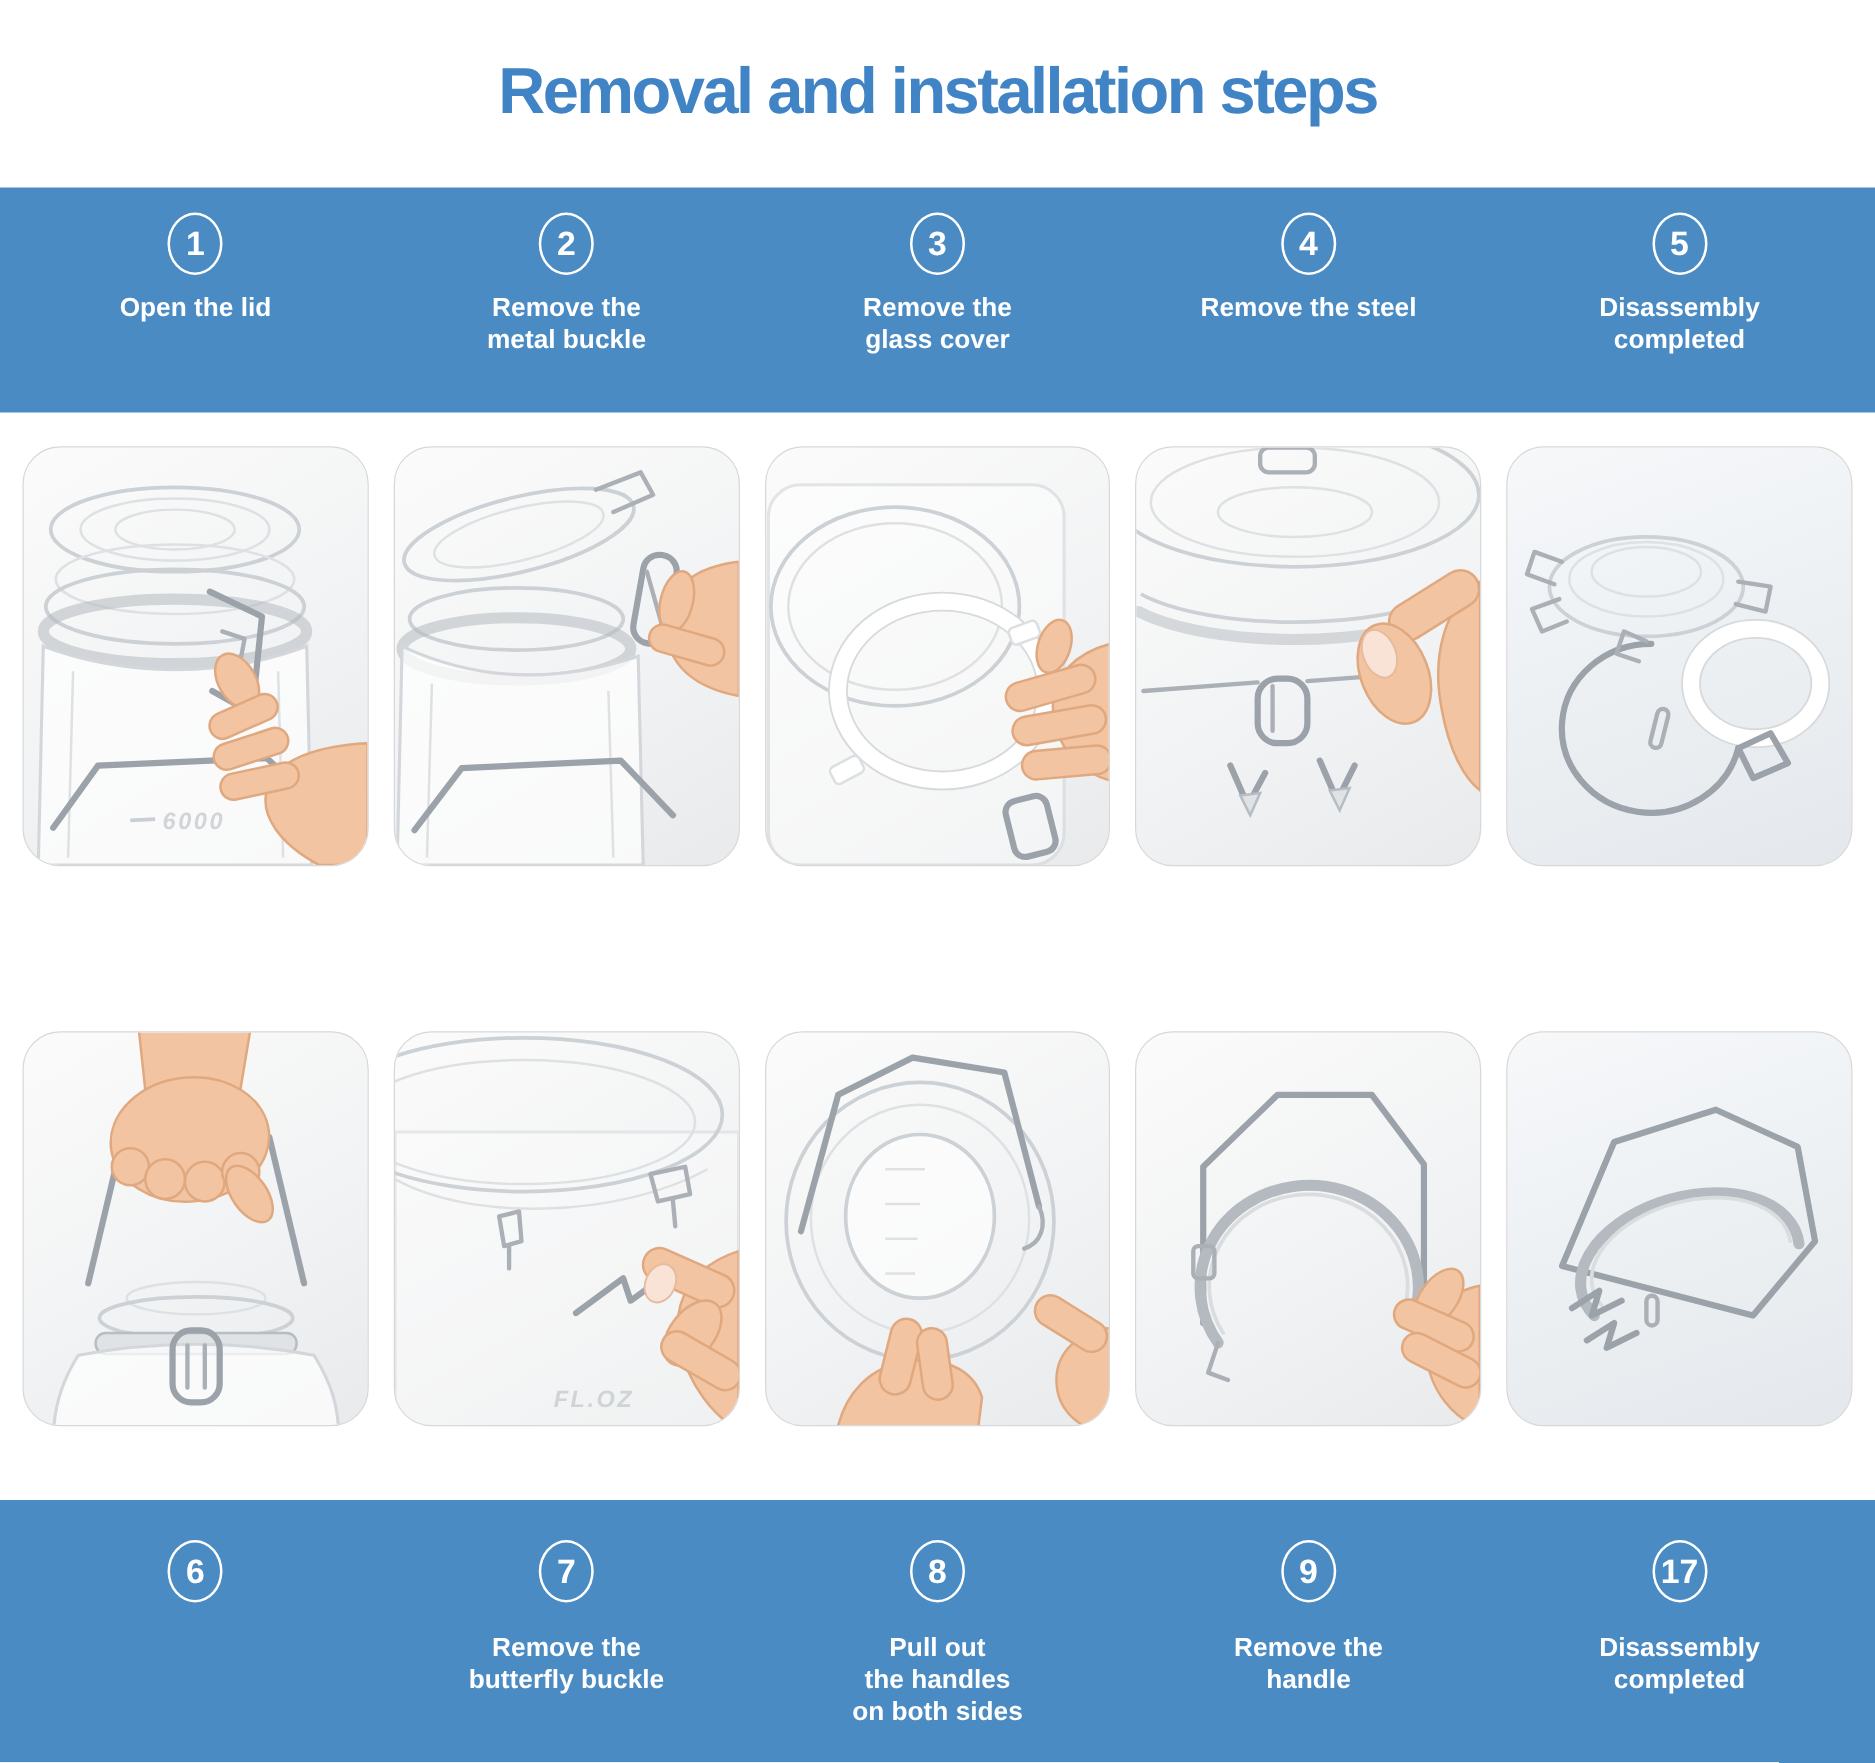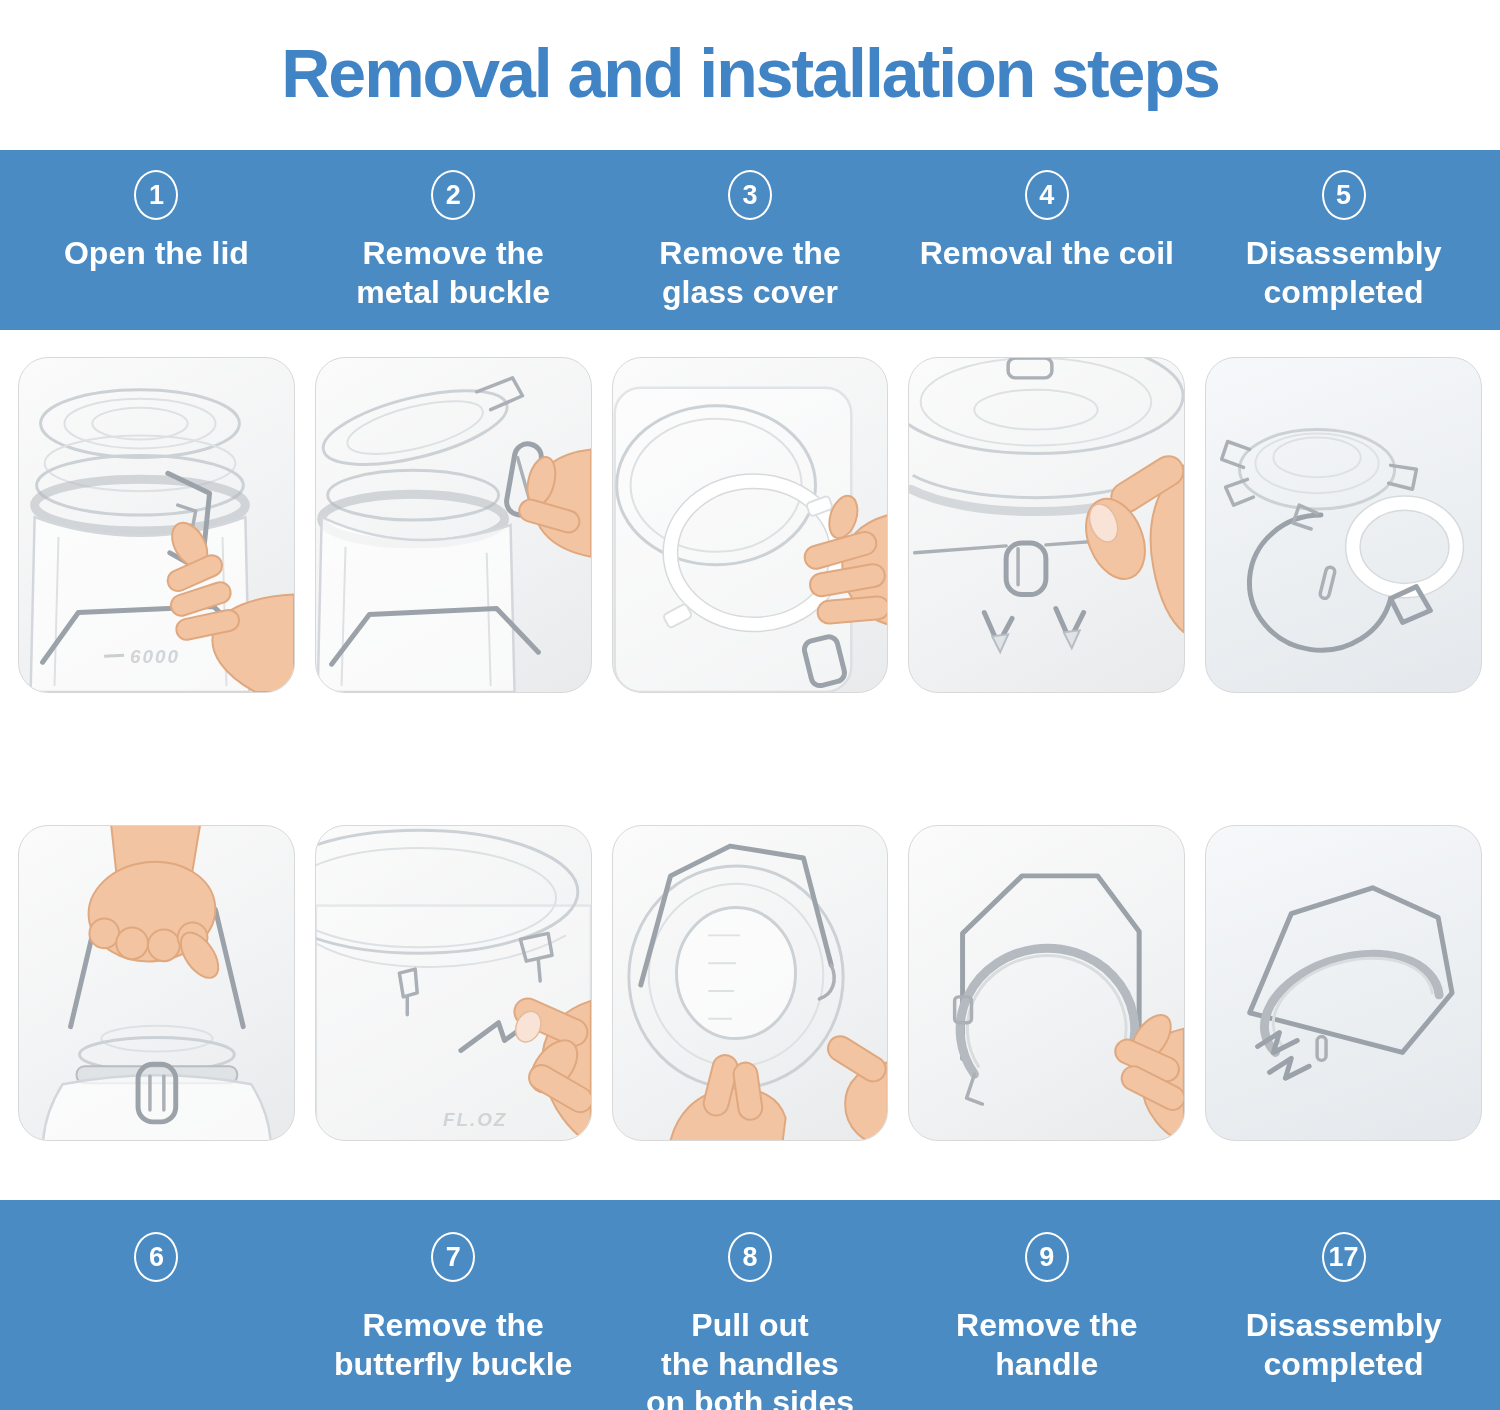--- a/index.html
+++ b/index.html
@@ -1,32 +1,32 @@
 <!DOCTYPE html>
 <html style="--accent-blue: #4b8bc3; --title-blue: #4184c5; --step-text: #ffffff; --panel-border: #d8d8d8;"><head>
 <meta charset="utf-8">
 <style>
   html,body{margin:0;padding:0;background:#fff;}
   .page{position:relative;width:1500px;height:1410px;background:#fff;overflow:hidden;
         font-family:"Liberation Sans",sans-serif;}
   .title{position:absolute;top:0;left:0;width:1500px;height:145px;display:flex;
          align-items:center;justify-content:center;margin:0;
-         font-size:68px;font-weight:700;letter-spacing:-2px;
+         font-size:52px;font-weight:700;letter-spacing:-2px;
          color:var(--title-blue,#4184c5);}
   .band{position:absolute;left:0;width:1500px;background:var(--accent-blue,#4b8bc3);
         display:flex;padding:0 18px;gap:20px;box-sizing:border-box;}
   .band-top{top:150px;height:180px;}
   .band-bottom{top:1200px;height:210px;}
   .step{flex:1;text-align:center;}
   .band-top .step{padding-top:20px;}
   .band-bottom .step{padding-top:32px;}
   .badge{display:inline-flex;width:40px;height:46px;border:2.5px solid #fff;border-radius:50%;
          align-items:center;justify-content:center;font-size:27px;font-weight:700;
          color:var(--step-text,#fff);}
-  .step-label{margin:0;font-size:32px;font-weight:700;line-height:1.21;white-space:pre-line;
+  .step-label{margin:0;font-size:21px;font-weight:700;line-height:1.21;white-space:pre-line;
               color:var(--step-text,#fff);}
   .band-top .step-label{margin-top:14px;}
   .band-bottom .step-label{margin-top:24px;}
   .row{position:absolute;left:0;width:1500px;display:flex;padding:0 18px;gap:20px;
        box-sizing:border-box;}
   .row-1{top:357px;height:336px;}
   .row-2{top:825px;height:316px;justify-content:center;}
   .panel{flex:1;margin:0;border:1px solid var(--panel-border,#d8d8d8);border-radius:30px;
          overflow:hidden;background:linear-gradient(150deg,#fbfbfb 0%,#f2f3f4 55%,#e8eaeb 100%);}
   .panel.cool{background:linear-gradient(160deg,#f6f8fa 0%,#edf0f3 50%,#e4e8ec 100%);}
@@ -65,21 +65,21 @@
       <p class="step-label">Remove the
 metal buckle</p>
     </div>
     <div class="step">
       <span class="badge">3</span>
       <p class="step-label">Remove the
 glass cover</p>
     </div>
     <div class="step">
       <span class="badge">4</span>
-      <p class="step-label">Removal the coil</p>
+      <p class="step-label">Remove the steel</p>
     </div>
     <div class="step">
       <span class="badge">5</span>
       <p class="step-label">Disassembly
 completed</p>
     </div>
   </section>
 
   <section class="row row-1">
 

